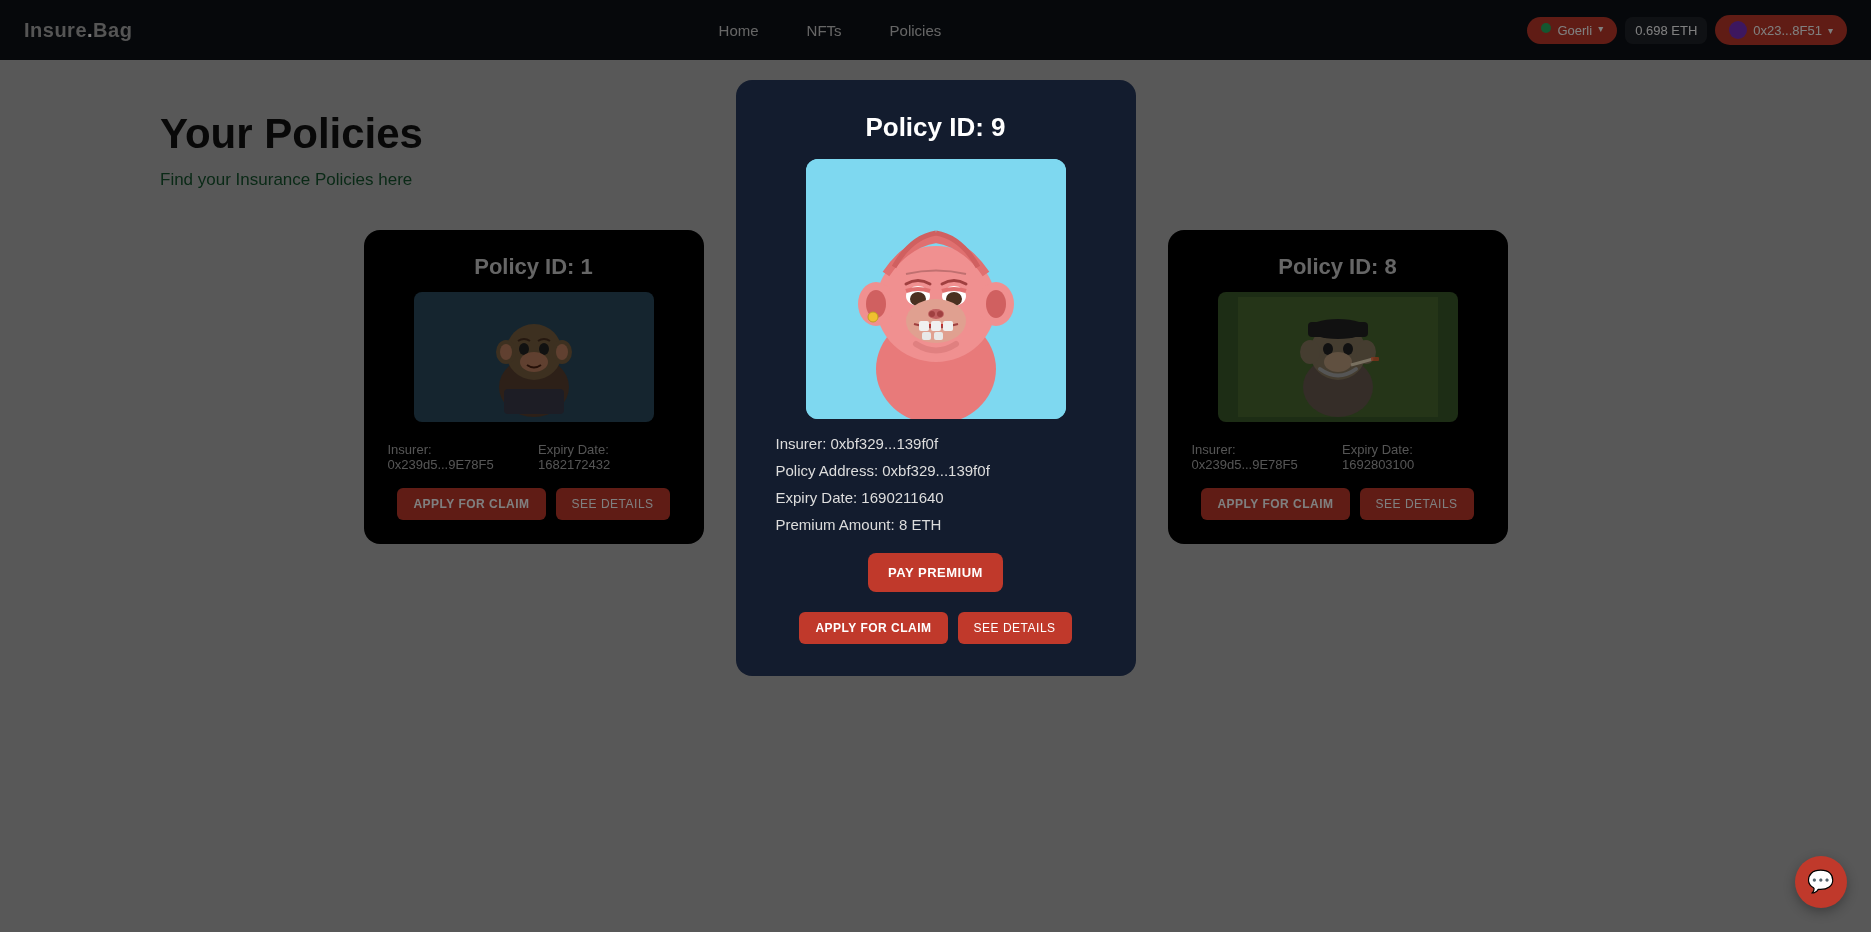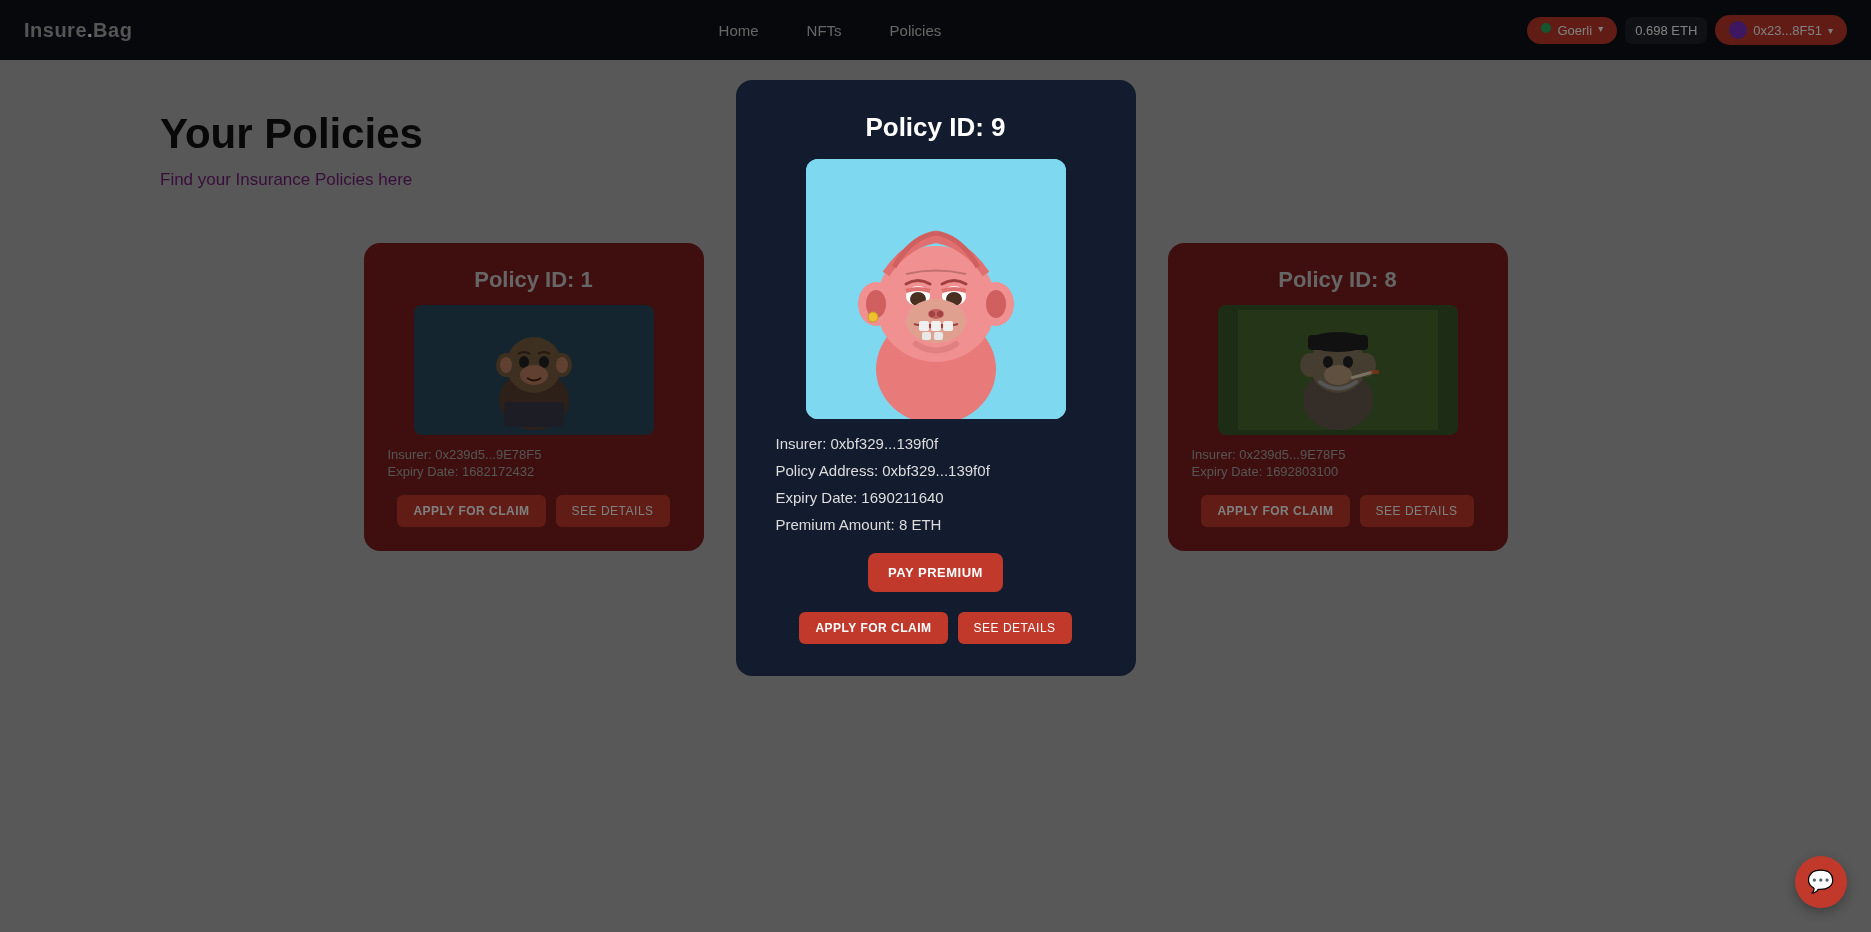--- a/index.html
+++ b/index.html
@@ -89,36 +89,36 @@
       display: inline-block;
     }
     .page-title {
       font-size: 42px;
       font-weight: 700;
       color: #111;
       margin-bottom: 12px;
     }
     .page-subtitle {
       font-size: 17px;
-      color: #701a75;
-      margin-bottom: 53px;
+      color: #14532d;
+      margin-bottom: 40px;
     }
 
     
     .cards-row {
       display: flex;
       gap: 32px;
       align-items: flex-start;
       width: 100%;
       justify-content: center;
     }
 
     
     .policy-card {
-      background: #7f1d1d;
+      background: #000000;
       border-radius: 16px;
       padding: 24px;
       width: 340px;
       color: #fff;
       display: flex;
       flex-direction: column;
       align-items: center;
       gap: 12px;
       flex-shrink: 0;
     }
@@ -145,22 +145,23 @@
     .nft-img-8 {
       width: 100%; height: 100%;
       background: #3a5a2a;
       display: flex;
       align-items: center;
       justify-content: center;
     }
     .policy-card-info {
       width: 100%;
       display: flex;
-      flex-direction: column;
+      flex-direction: row;
       gap: 2px;
+      margin-top: 8px;
     }
     .policy-card-info p {
       font-size: 13px;
       color: #aaa;
     }
     .policy-card-actions {
       display: flex;
       gap: 10px;
       margin-top: 4px;
     }

